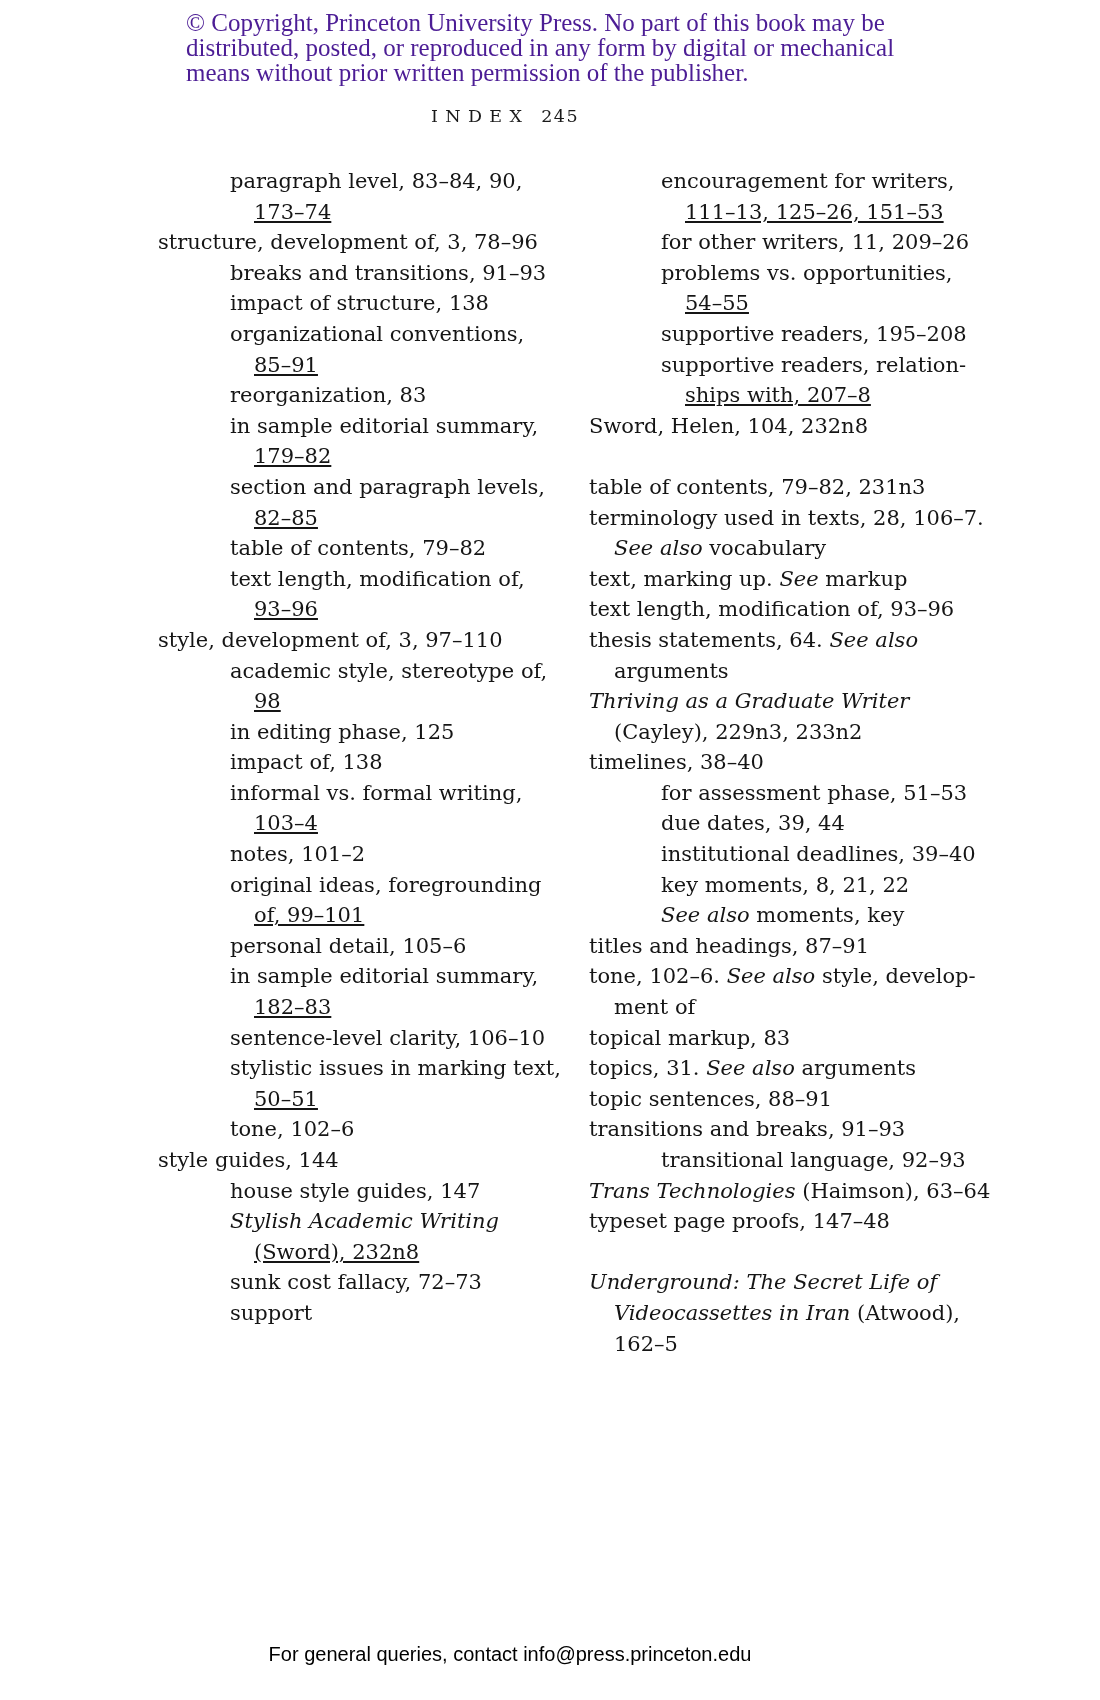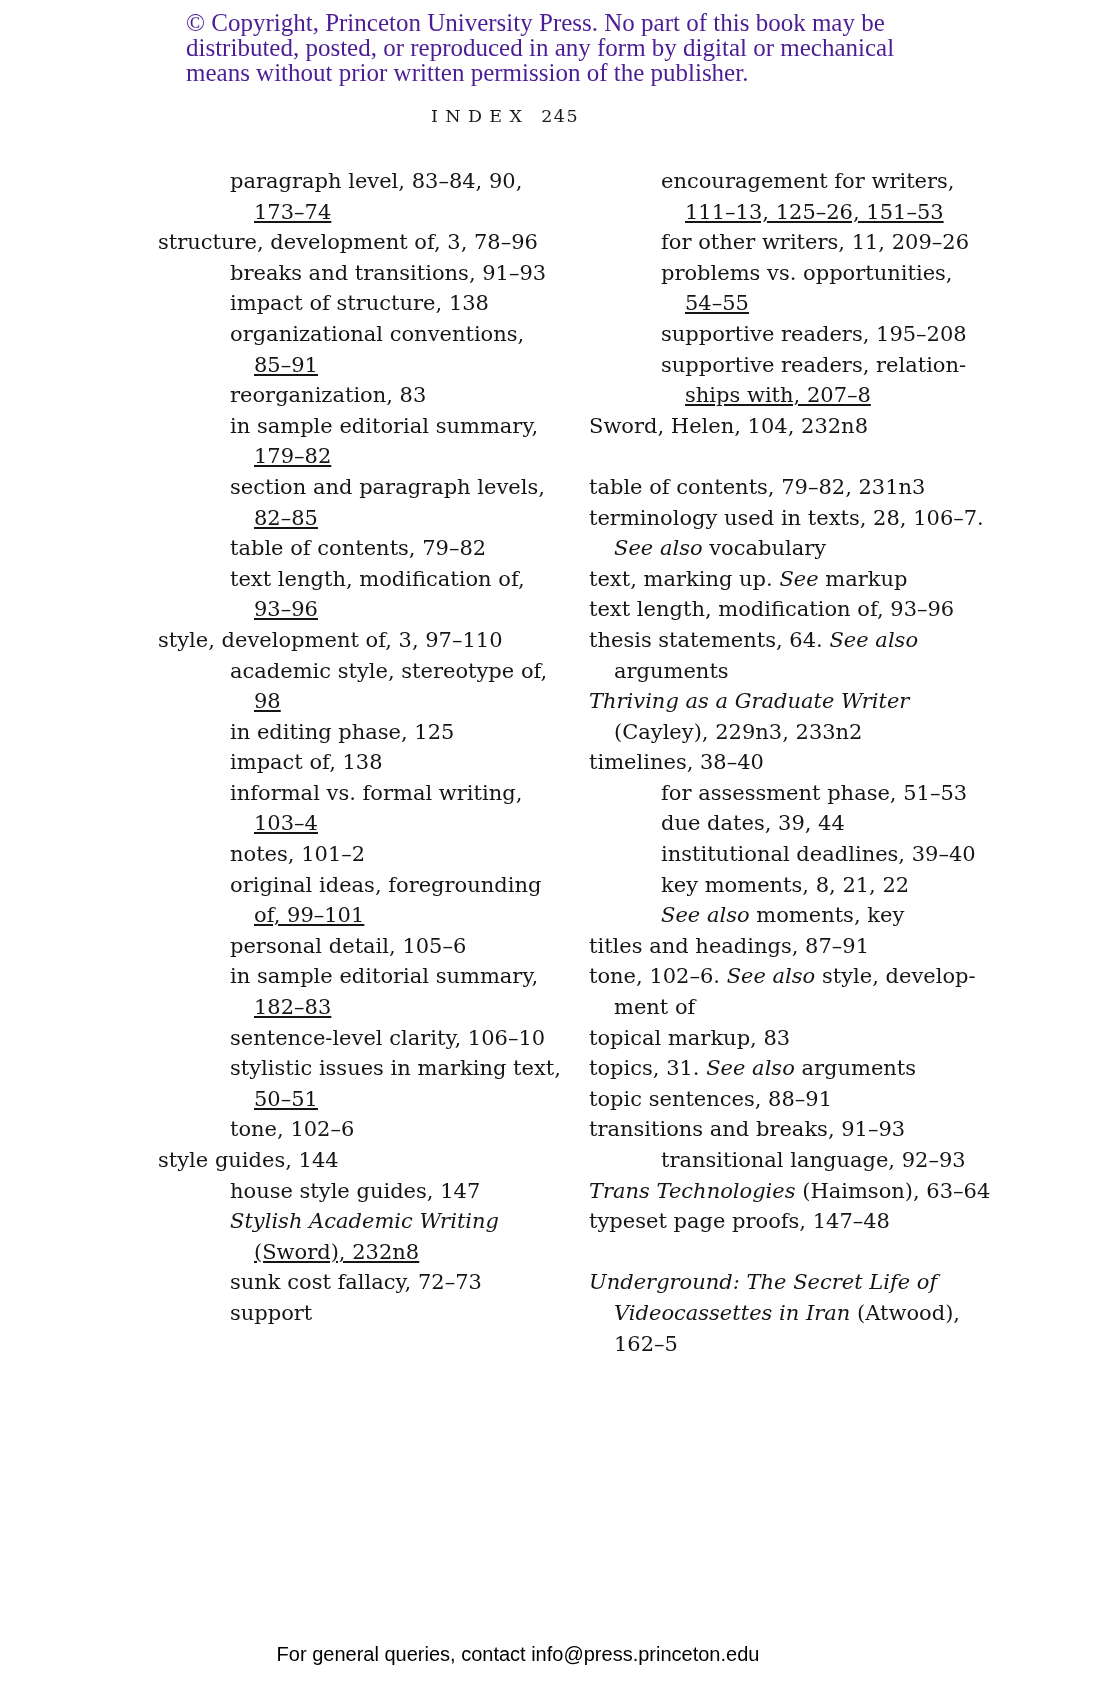--- a/index.html
+++ b/index.html
@@ -59,21 +59,20 @@
   .it { font-style: italic; }
   .page-footer {
     position: absolute;
     left: 0;
     top: 1643px;
     width: 1020px;
     text-align: center;
     font-family: "Liberation Sans", sans-serif;
     font-size: 20px;
     color: #000000;
-    padding-left: 8px;
   }
 </style>
 </head>
 <body>
 
 <div class="copyright">
   <div>© Copyright, Princeton University Press. No part of this book may be</div>
   <div>distributed, posted, or reproduced in any form by digital or mechanical</div>
   <div>means without prior written permission of the publisher.</div>
 </div>

